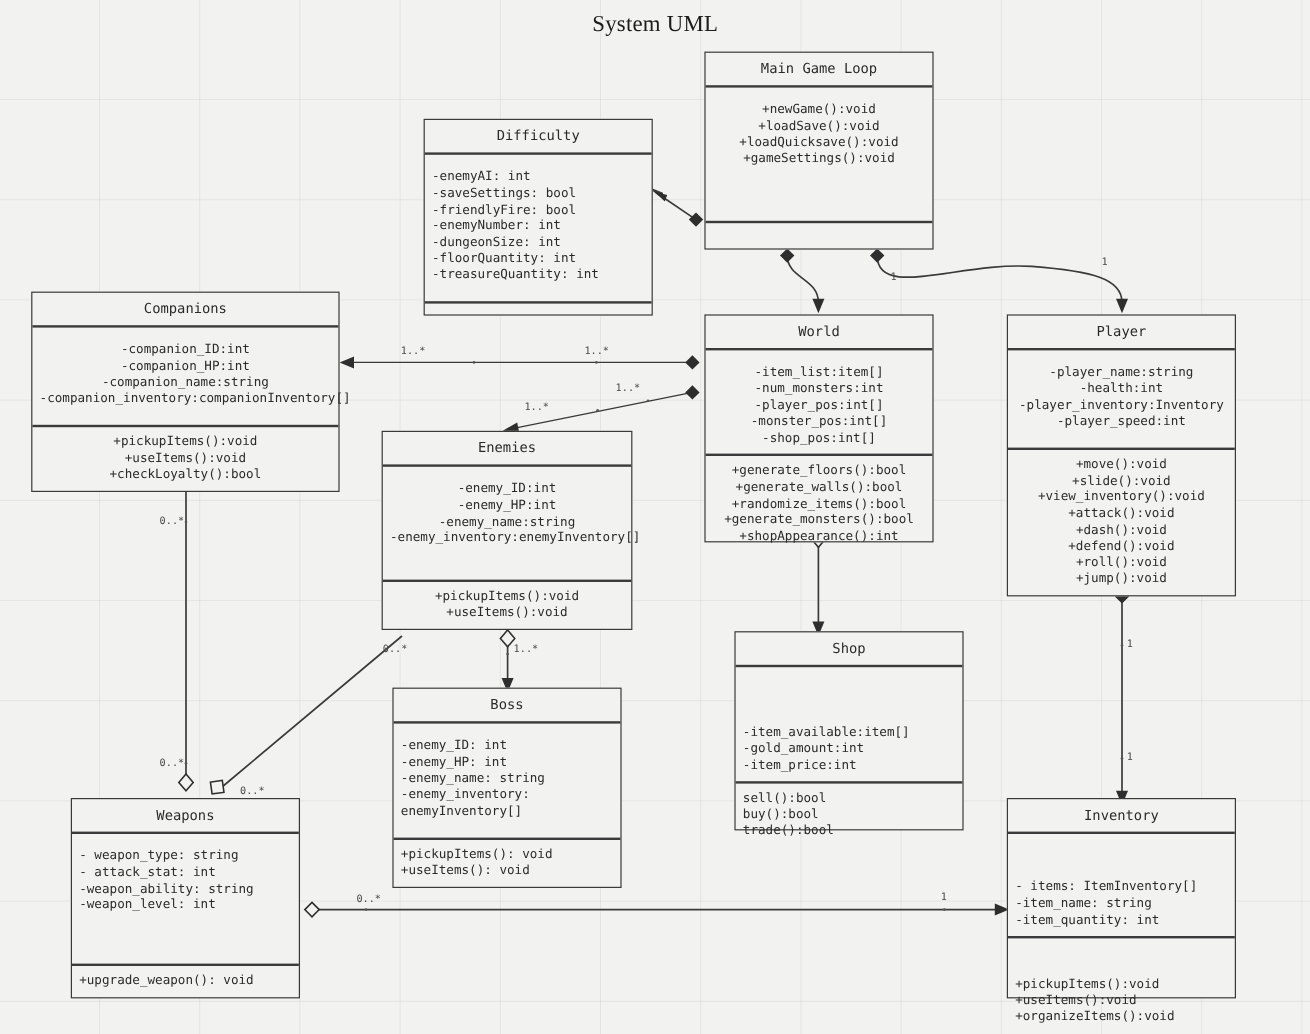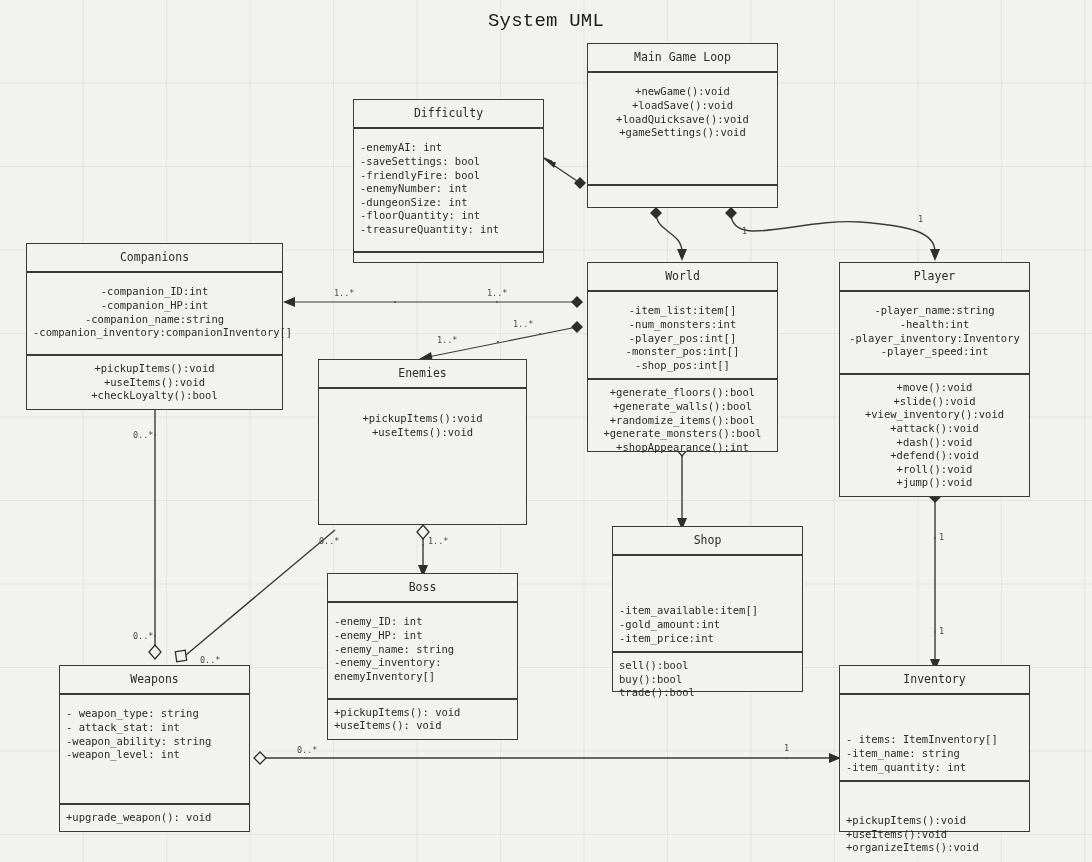--- a/index.html
+++ b/index.html
@@ -26,21 +26,21 @@
     width: 1092px;
     height: 862px;
     pointer-events: none;
   }
   .diagram-title {
     position: absolute;
     left: 0;
     top: 10px;
     width: 1092px;
     text-align: center;
-    font-family: Liberation Mono, monospace;
+    font-family: Liberation Serif, serif;
     font-size: 19px;
     color: #1c1c1c;
     letter-spacing: 0.2px;
   }
   .uml-class {
     position: absolute;
     box-sizing: border-box;
     border: 1.6px solid #3a3a3a;
     background: #f2f2f0;
     display: flex;
@@ -263,22 +263,28 @@
         <div>+slide():void</div>
         <div>+view_inventory():void</div>
         <div>+attack():void</div>
         <div>+dash():void</div>
         <div>+defend():void</div>
         <div>+roll():void</div>
         <div>+jump():void</div>
       </div>
   </div>
 
-  <div class="uml-class" style="left:318px; top:359px; width:209px; height:166px;gap:17px;">
+  <div class="uml-class" style="left:318px; top:359px; width:209px; height:166px;">
     <div class="uml-name">Enemies</div>
+    <div class="uml-attrs align-center" style="height:76px;">
+        <div>-enemy_ID:int</div>
+        <div>-enemy_HP:int</div>
+        <div>-enemy_name:string</div>
+        <div>-enemy_inventory:enemyInventory[]</div>
+      </div>
     <div class="uml-ops align-center">
         <div>+pickupItems():void</div>
         <div>+useItems():void</div>
       </div>
   </div>
 
   <div class="uml-class" style="left:327px; top:573px; width:191px; height:167px;">
     <div class="uml-name">Boss</div>
     <div class="uml-attrs align-left" style="height:94px;">
         <div>-enemy_ID: int</div>

